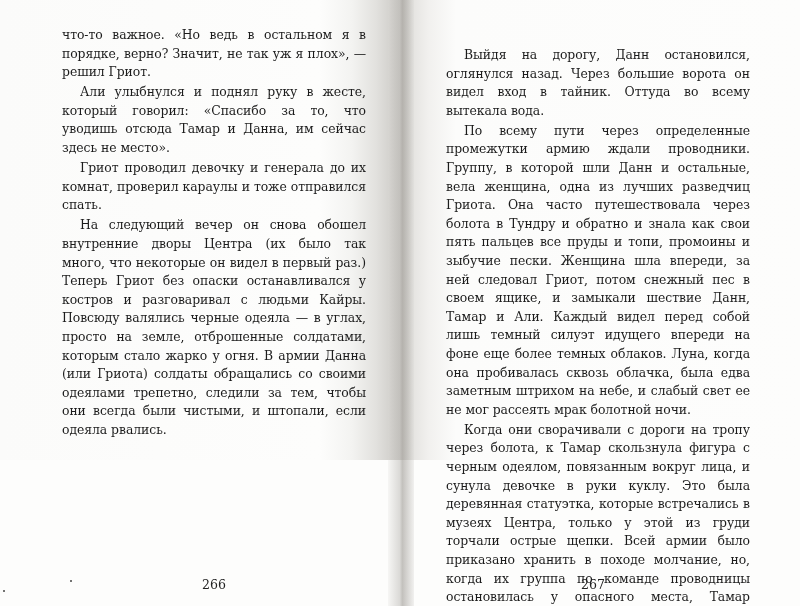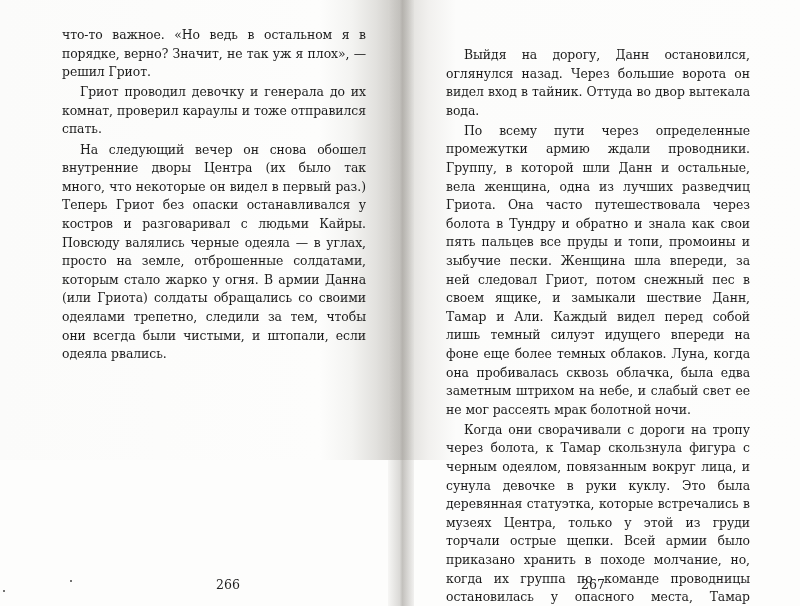--- a/index.html
+++ b/index.html
@@ -67,53 +67,53 @@
       text-indent: 0;
     }
     .folio {
       position: absolute;
       font-size: 12.5px;
       color: #222;
       top: 577px;
     }
     .page-left .folio {
       left: 202px;
-      margin-left: 14px;
     }
     .page-right .folio {
       left: 181px;
     }
     .speck {
       position: absolute;
       width: 2px;
       height: 2px;
       background: #444;
       border-radius: 50%;
     }
   </style>
 </head>
 <body>
 
 <div class="spread">
 
   <div class="page page-left">
     <div class="text-block">
       <p class="para noindent">что-то важное. «Но ведь в остальном я в порядке, верно? Значит, не так уж я плох», — решил Гриот.</p>
+      <p class="para">Али улыбнулся и поднял руку в жесте, который говорил: «Спасибо за то, что уводишь отсюда Тамар и Данна, им сейчас здесь не место».</p>
       <p class="para">Гриот проводил девочку и генерала до их комнат, проверил караулы и тоже отправился спать.</p>
       <p class="para">На следующий вечер он снова обошел внутренние дворы Центра (их было так много, что некоторые он видел в первый раз.) Теперь Гриот без опаски останавливался у костров и разговаривал с людьми Кайры. Повсюду валялись черные одеяла — в углах, просто на земле, отброшенные солдатами, которым стало жарко у огня. В армии Данна (или Гриота) солдаты обращались со своими одеялами трепетно, следили за тем, чтобы они всегда были чистыми, и штопали, если одеяла рвались.</p>
 
     </div>
     <span class="speck" style="left:70px; top:580px;"></span>
     <span class="speck" style="left:3px; top:590px;"></span>
     <div class="folio">266</div>
   </div>
 
   <div class="page page-right">
     <div class="text-block">
-      <p class="para">Выйдя на дорогу, Данн остановился, оглянулся назад. Через большие ворота он видел вход в тайник. Оттуда во двор вытекала вода.</p>
+      <p class="para">Выйдя на дорогу, Данн остановился, оглянулся назад. Через большие ворота он видел вход в тайник. Оттуда во всему вытекала вода.</p>
       <p class="para">По всему пути через определенные промежутки армию ждали проводники. Группу, в которой шли Данн и остальные, вела женщина, одна из лучших разведчиц Гриота. Она часто путешествовала через болота в Тундру и обратно и знала как свои пять пальцев все пруды и топи, промоины и зыбучие пески. Женщина шла впереди, за ней следовал Гриот, потом снежный пес в своем ящике, и замыкали шествие Данн, Тамар и Али. Каждый видел перед собой лишь темный силуэт идущего впереди на фоне еще более темных облаков. Луна, когда она пробивалась сквозь облачка, была едва заметным штрихом на небе, и слабый свет ее не мог рассеять мрак болотной ночи.</p>
       <p class="para">Когда они сворачивали с дороги на тропу через болота, к Тамар скользнула фигура с черным одеялом, повязанным вокруг лица, и сунула девочке в руки куклу. Это была деревянная статуэтка, которые встречались в музеях Центра, только у этой из груди торчали острые щепки. Всей армии было приказано хранить в походе молчание, но, когда их группа по команде проводницы остановилась у опасного места, Тамар шепнула Данну:</p>
 
     </div>
     <div class="folio">267</div>
   </div>
 
   <div class="gutter"></div>
 </div>
 

